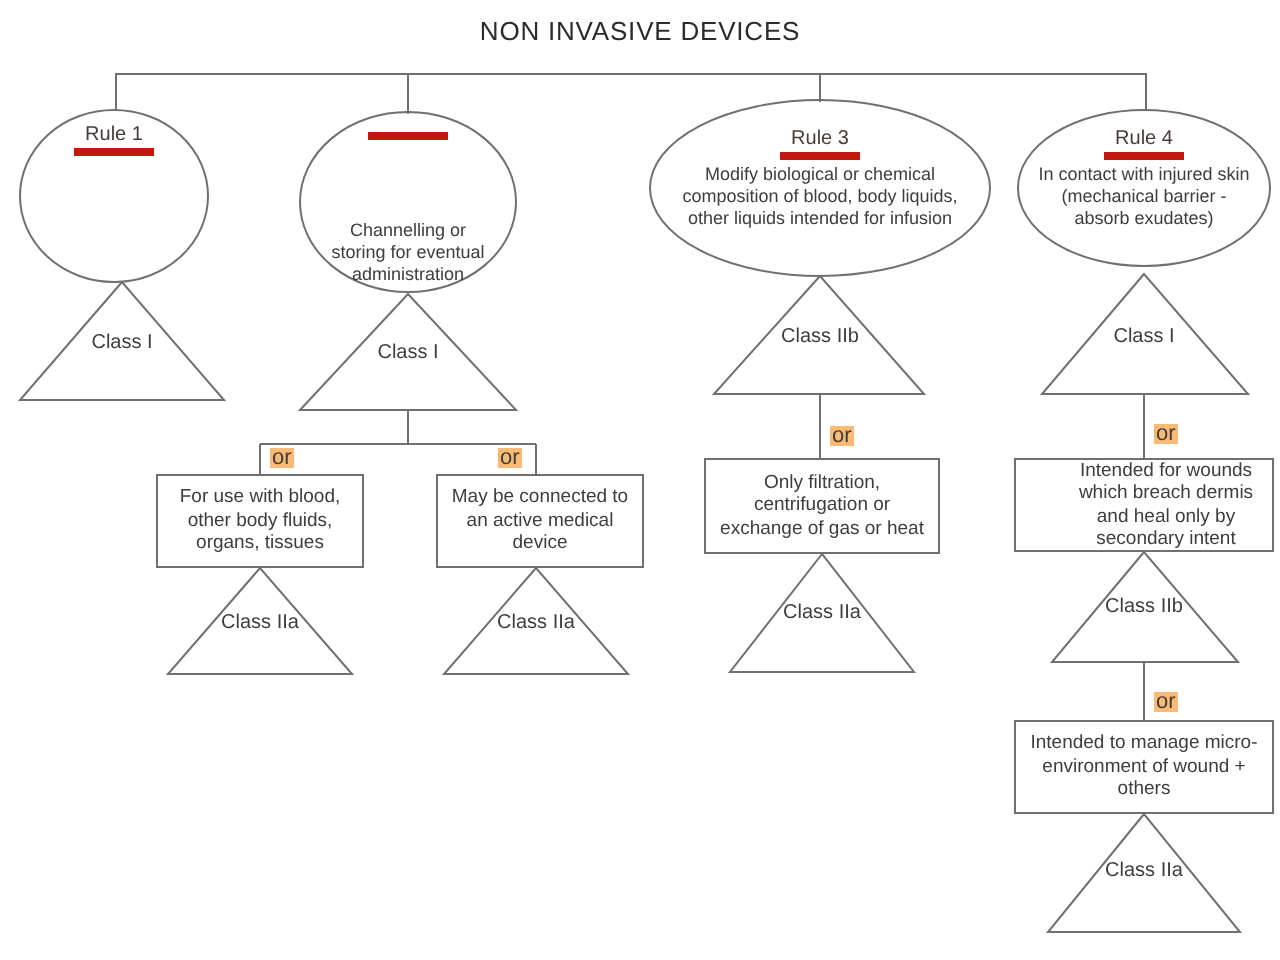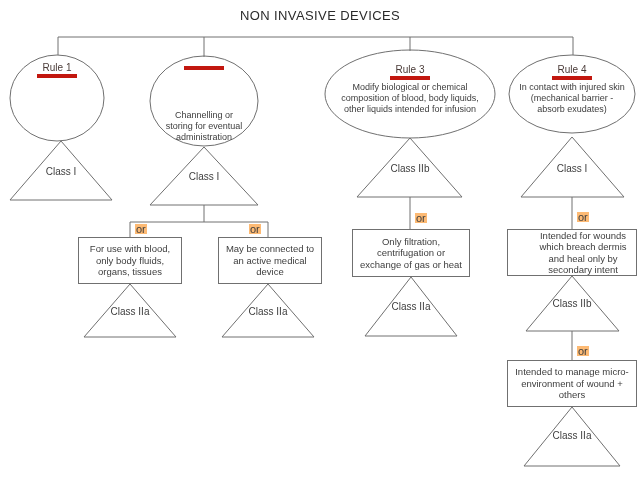--- a/index.html
+++ b/index.html
@@ -82,21 +82,21 @@
   <div class="abs class-label" style="left:380px;top:163px;">Class IIb</div>
   <div class="abs class-label" style="left:542px;top:163px;">Class I</div>
 
   <div class="abs or-label" style="left:135px;top:224px;">or</div>
   <div class="abs or-label" style="left:249px;top:224px;">or</div>
   <div class="abs or-label" style="left:415px;top:213px;">or</div>
   <div class="abs or-label" style="left:577px;top:212px;">or</div>
   <div class="abs or-label" style="left:577px;top:346px;">or</div>
 
   <div class="abs cond-box" style="left:78px;top:237px;width:104px;height:47px;">
-    <div class="inner" style="width:96px;">For use with blood, only body fluids, organs, tissues</div>
+    <div class="inner" style="width:96px;">For use with blood, other body fluids, organs, tissues</div>
   </div>
   <div class="abs cond-box" style="left:218px;top:237px;width:104px;height:47px;">
     <div class="inner" style="width:95px;">May be connected to an active medical device</div>
   </div>
   <div class="abs cond-box" style="left:352px;top:229px;width:118px;height:48px;">
     <div class="inner" style="width:102px;">Only filtration, centrifugation or exchange of gas or heat</div>
   </div>
   <div class="abs cond-box" style="left:507px;top:229px;width:130px;height:47px;">
     <div class="inner" style="width:114px;margin-left:22px;">Intended for wounds which breach dermis and heal only by secondary intent</div>
   </div>

